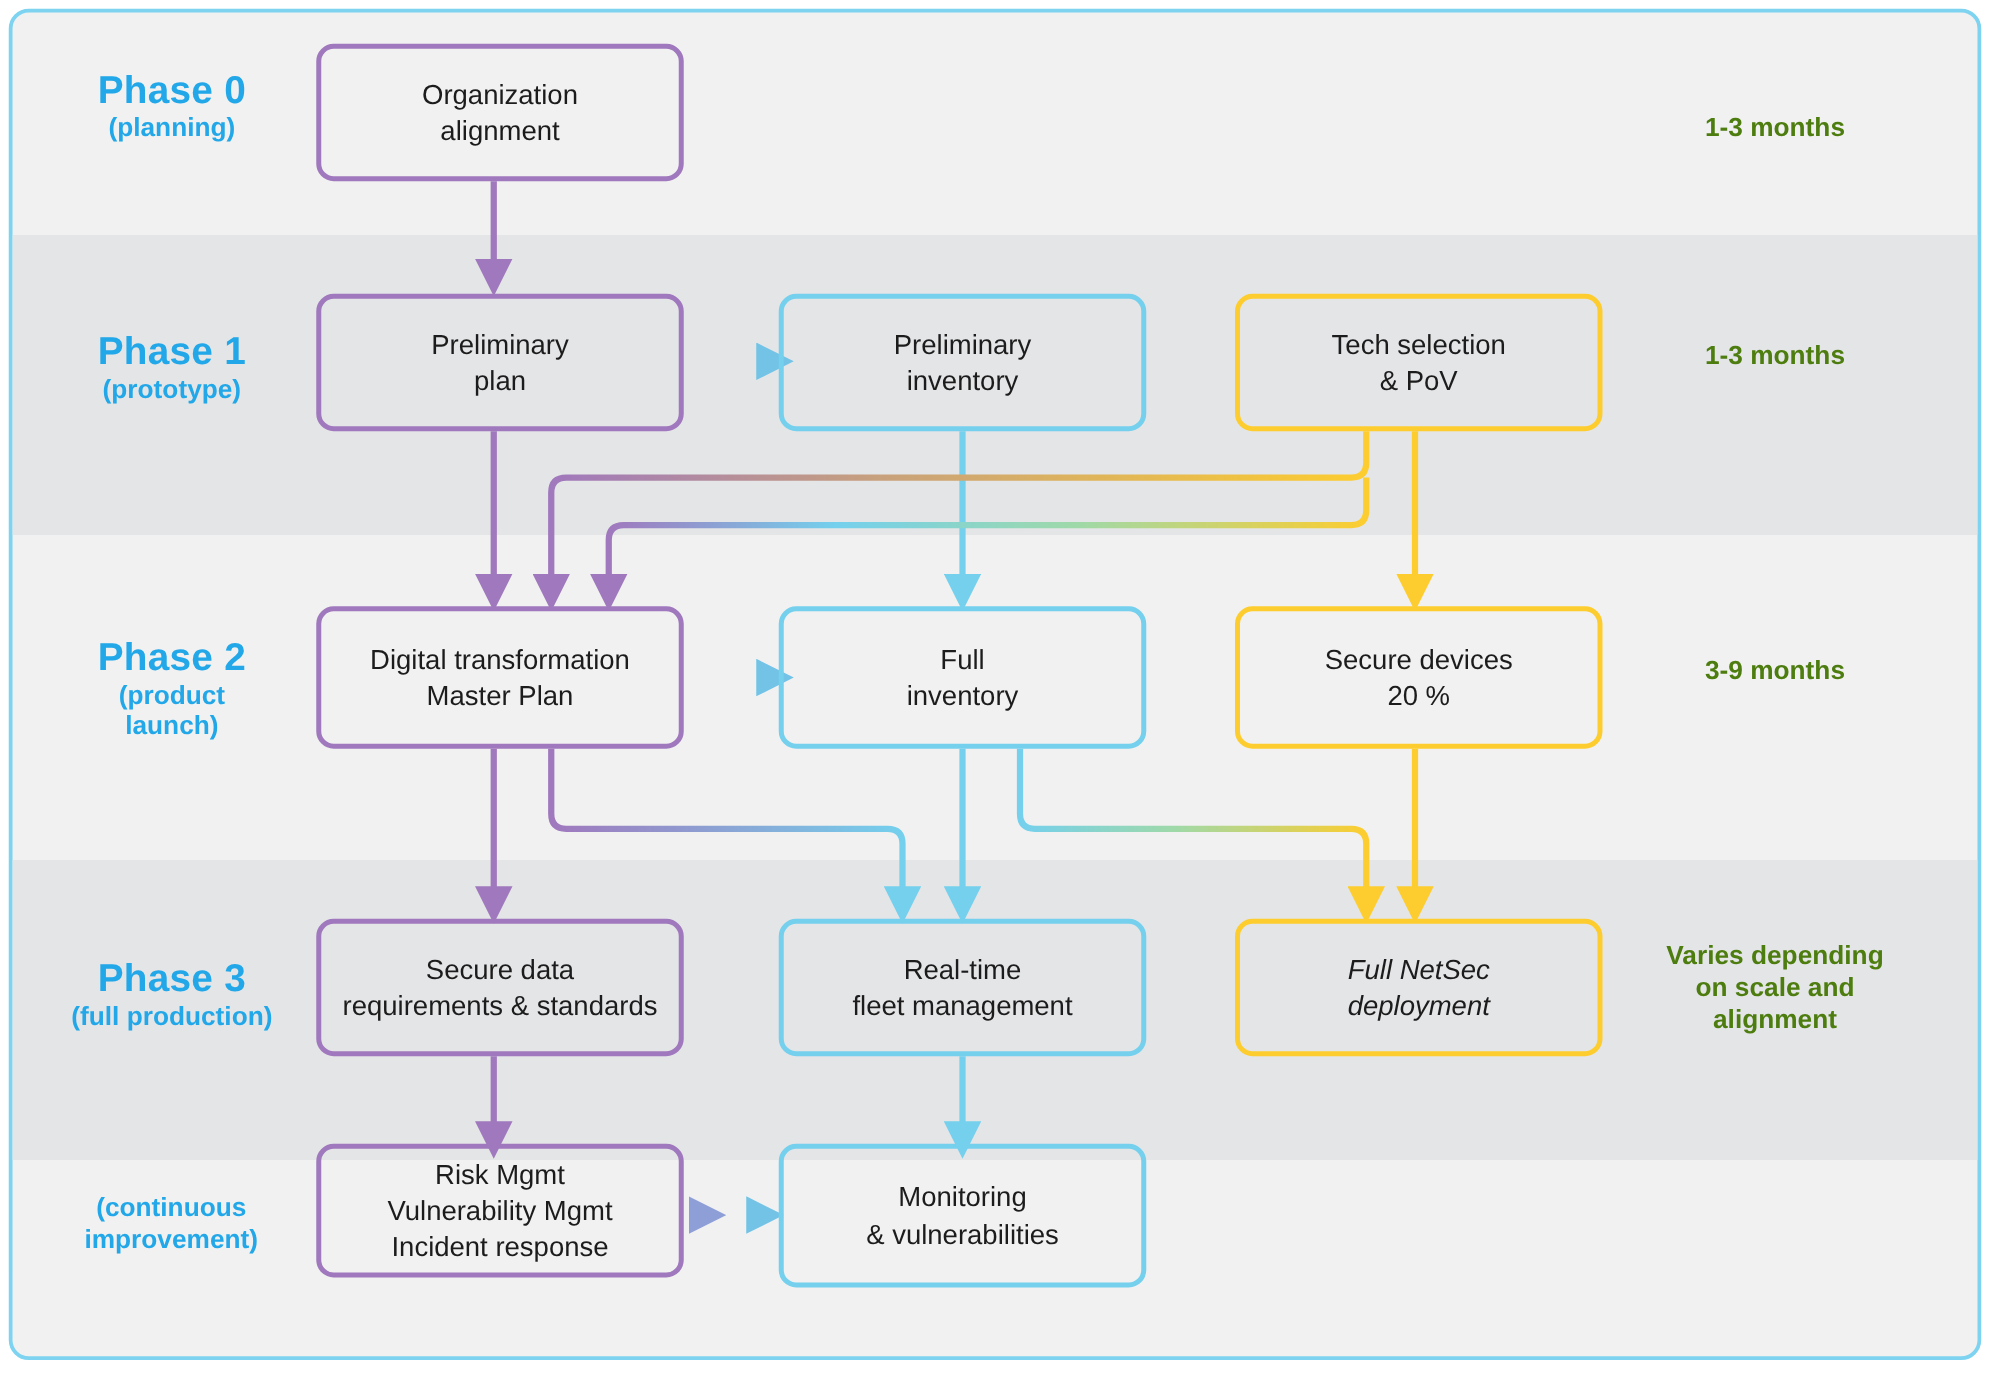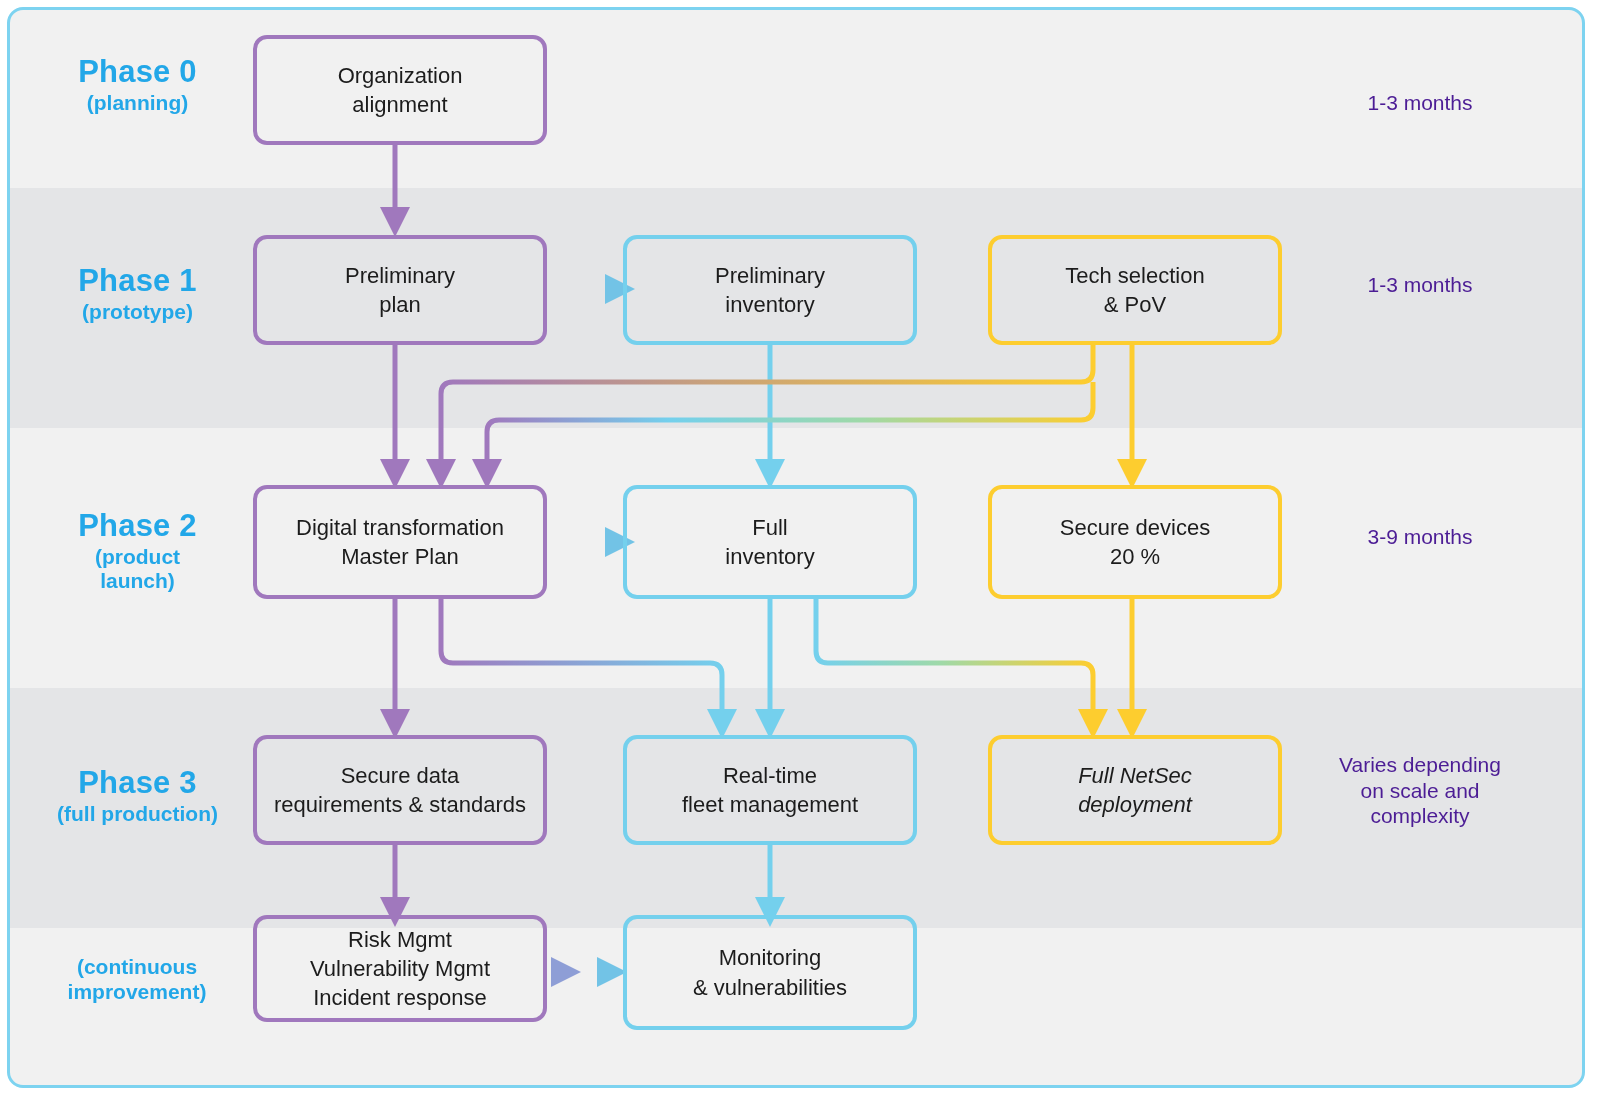--- a/index.html
+++ b/index.html
@@ -54,23 +54,23 @@
     display:block;
     font-size:21px;
     font-weight:bold;
   }
 
   
   .duration{
     position:absolute;
     width:250px;
     text-align:center;
-    color:#4c1d95;
+    color:#4d7c0f;
     font-size:21px;
-    font-weight:normal;
+    font-weight:bold;
     line-height:1.22;
   }
 
   
   .node{
     position:absolute;
     box-sizing:border-box;
     border-radius:14px;
     border:4px solid #1d4ed8;
     background:transparent;
@@ -202,21 +202,21 @@
     <div class="phase-label" style="left:12px;top:945px;width:230px;">
       <span class="sub" style="white-space:pre-line;">(continuous
 improvement)</span>
     </div>
 
     <div class="duration" style="left:1285px;top:80px;">1-3 months</div>
     <div class="duration" style="left:1285px;top:262px;">1-3 months</div>
     <div class="duration" style="left:1285px;top:514px;">3-9 months</div>
     <div class="duration" style="left:1285px;top:742px;white-space:pre-line;">Varies depending
 on scale and
-complexity</div>
+alignment</div>
 
     <div class="node purple" style="left:243px;top:25px;width:294px;height:110px;">
       <span>Organization
 alignment</span>
     </div>
 
     <div class="node purple" style="left:243px;top:225px;width:294px;height:110px;">
       <span>Preliminary
 plan</span>
     </div>

